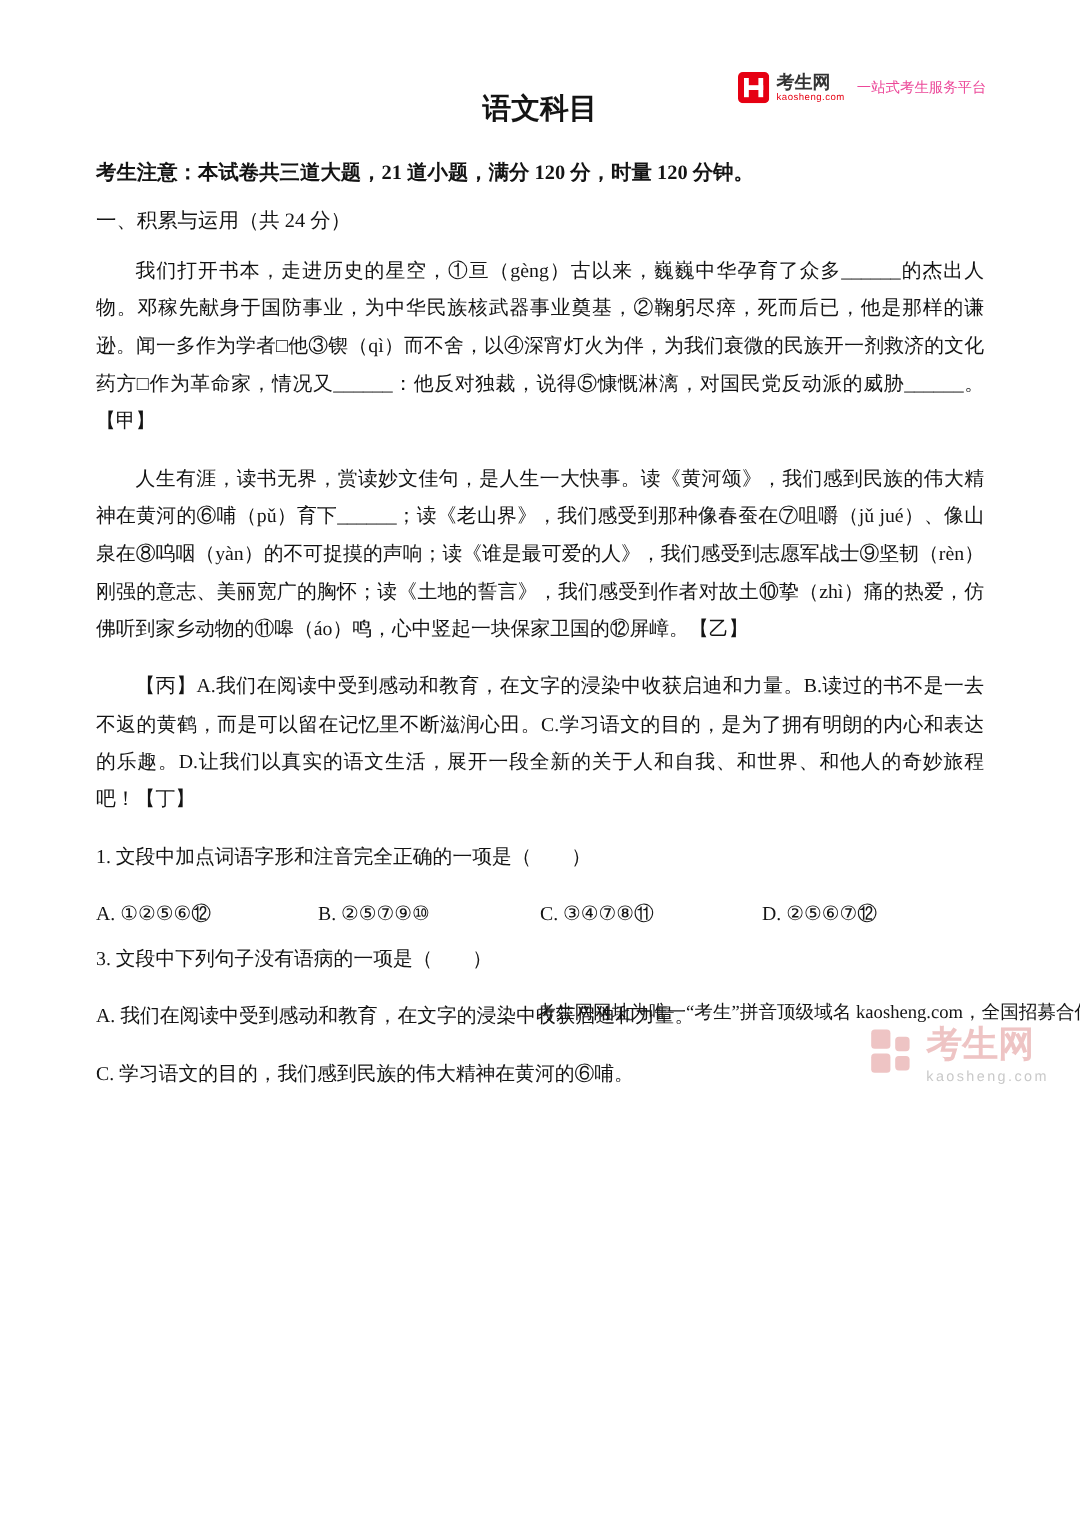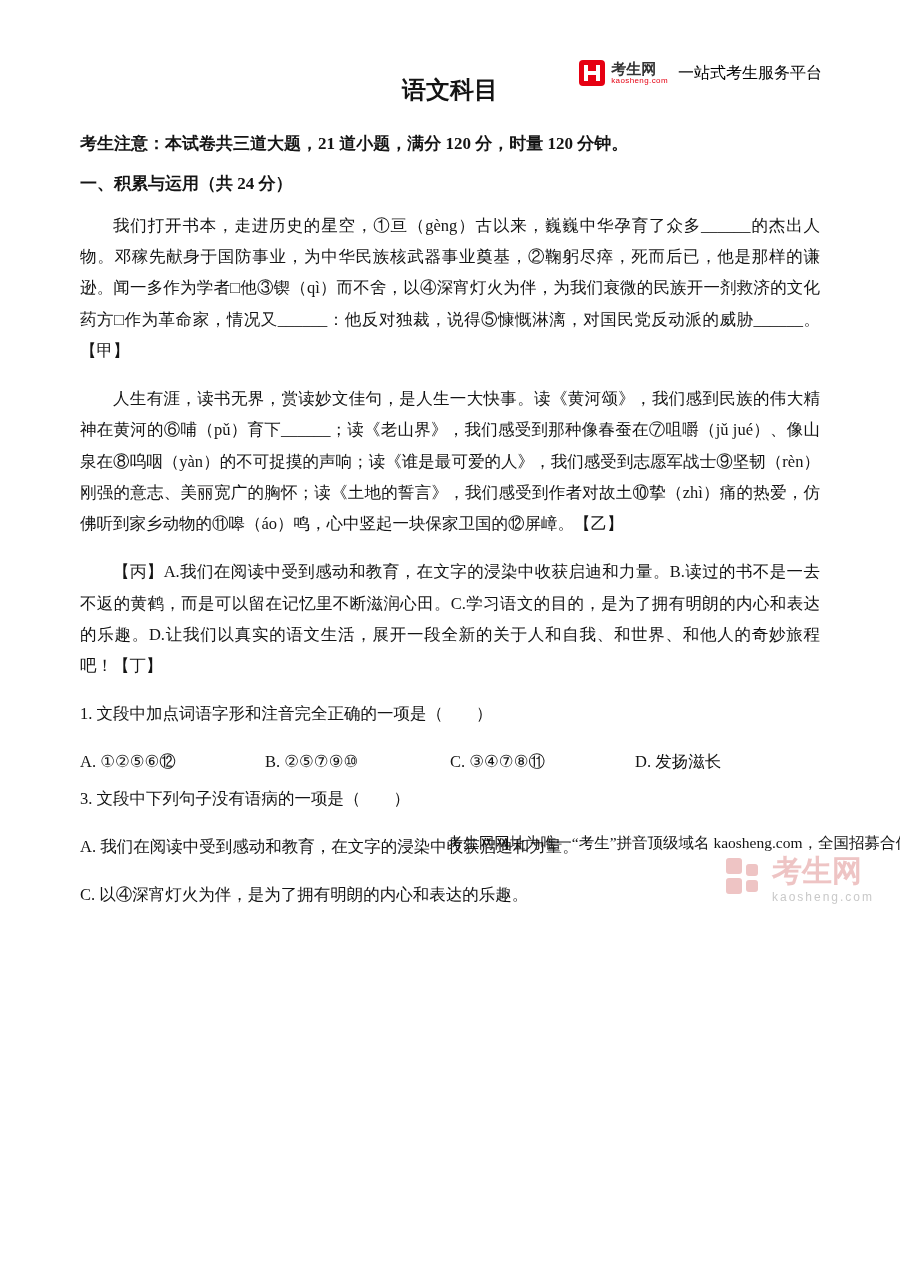--- a/index.html
+++ b/index.html
@@ -8,26 +8,26 @@
     font-family:"Liberation Serif","DejaVu Serif",serif;color:#141414;
     overflow:hidden;margin:0 auto;
   }
   .content{padding:58px 80px 0 80px;}
   
   .logo{position:absolute;top:60px;right:78px;display:flex;align-items:center;gap:6px;}
   .logo svg{display:block;}
   .logo-textcol{display:flex;flex-direction:column;line-height:1.05;}
   .logo-brand{font-family:"Liberation Sans","DejaVu Sans",sans-serif;font-weight:bold;font-size:15px;color:#333;}
   .logo-domain{font-family:"Liberation Sans","DejaVu Sans",sans-serif;font-size:8px;color:#e60012;letter-spacing:.4px;}
-  .logo-tagline{font-family:"Liberation Sans","DejaVu Sans",sans-serif;font-size:16px;color:#000000;margin-left:4px;white-space:nowrap;}
+  .logo-tagline{font-family:"Liberation Sans","DejaVu Sans",sans-serif;font-size:12px;color:#ec4899;margin-left:4px;white-space:nowrap;}
   
   .title{text-align:center;font-size:22px;font-weight:bold;margin-top:28px;}
   .subject{text-align:center;font-size:24px;font-weight:bold;margin-top:16px;font-family:Liberation Serif, serif;}
   .notice{font-size:17px;font-weight:bold;margin-top:24px;line-height:1.6;}
-  .sec-heading{font-size:17px;font-weight:bold;margin-top:12px;line-height:1.8;}
+  .sec-heading{font-size:17px;font-weight:normal;margin-top:12px;line-height:1.8;}
   
   .para{font-size:16.5px;line-height:1.9;text-align:justify;text-indent:2em;margin-top:10px;}
   .question{margin-top:4px;}
   .stem{font-size:16.5px;line-height:1.9;margin-top:6px;}
   .options-row{display:flex;font-size:16.5px;line-height:1.9;margin-top:4px;}
   .options-row span{width:25%;}
   .option-line{font-size:16.5px;line-height:1.9;margin-top:4px;}
   
   .footer{position:absolute;left:0;bottom:62px;width:100%;text-align:right;font-size:15.5px;color:#141414;padding-left:42px;}
   
@@ -67,29 +67,29 @@
     <p class="para">我们打开书本，走进历史的星空，①亘（gèng）古以来，巍巍中华孕育了众多______的杰出人物。邓稼先献身于国防事业，为中华民族核武器事业奠基，②鞠躬尽瘁，死而后已，他是那样的谦逊。闻一多作为学者□他③锲（qì）而不舍，以④深宵灯火为伴，为我们衰微的民族开一剂救济的文化药方□作为革命家，情况又______：他反对独裁，说得⑤慷慨淋漓，对国民党反动派的威胁______。【甲】</p>
     <p class="para">人生有涯，读书无界，赏读妙文佳句，是人生一大快事。读《黄河颂》，我们感到民族的伟大精神在黄河的⑥哺（pǔ）育下______；读《老山界》，我们感受到那种像春蚕在⑦咀嚼（jǔ jué）、像山泉在⑧呜咽（yàn）的不可捉摸的声响；读《谁是最可爱的人》，我们感受到志愿军战士⑨坚韧（rèn）刚强的意志、美丽宽广的胸怀；读《土地的誓言》，我们感受到作者对故土⑩挚（zhì）痛的热爱，仿佛听到家乡动物的⑪嗥（áo）鸣，心中竖起一块保家卫国的⑫屏嶂。【乙】</p>
     <p class="para">【丙】A.我们在阅读中受到感动和教育，在文字的浸染中收获启迪和力量。B.读过的书不是一去不返的黄鹤，而是可以留在记忆里不断滋润心田。C.学习语文的目的，是为了拥有明朗的内心和表达的乐趣。D.让我们以真实的语文生活，展开一段全新的关于人和自我、和世界、和他人的奇妙旅程吧！【丁】</p>
 
     <div class="question">
       <p class="stem">1. 文段中加点词语字形和注音完全正确的一项是（　　）</p>
       <div class="options-row">
         <span>A. ①②⑤⑥⑫</span>
         <span>B. ②⑤⑦⑨⑩</span>
         <span>C. ③④⑦⑧⑪</span>
-        <span>D. 发扬滋长</span>
+        <span>D. ②⑤⑥⑦⑫</span>
       </div>
     </div>
 
 
     <div class="question">
       <p class="stem">3. 文段中下列句子没有语病的一项是（　　）</p>
       <p class="option-line">A. 我们在阅读中受到感动和教育，在文字的浸染中收获启迪和力量。</p>
-      <p class="option-line">C. 以④深宵灯火为伴，是为了拥有明朗的内心和表达的乐趣。</p>
+      <p class="option-line">C. 学习语文的目的，我们感到民族的伟大精神在黄河的⑥哺。</p>
       <p class="option-line">D. 让我们以真实的语文生活，展开一段全新的关于人和自我、和世界、和他人的奇妙旅程吧！</p>
     </div>
 
   </div>
 
   <div class="footer">考生网网址为唯一“考生”拼音顶级域名 kaosheng.com，全国招募合作伙伴</div>
 
   <div class="watermark">
     <span>
       <svg width="40" height="40" viewBox="0 0 40 40">

